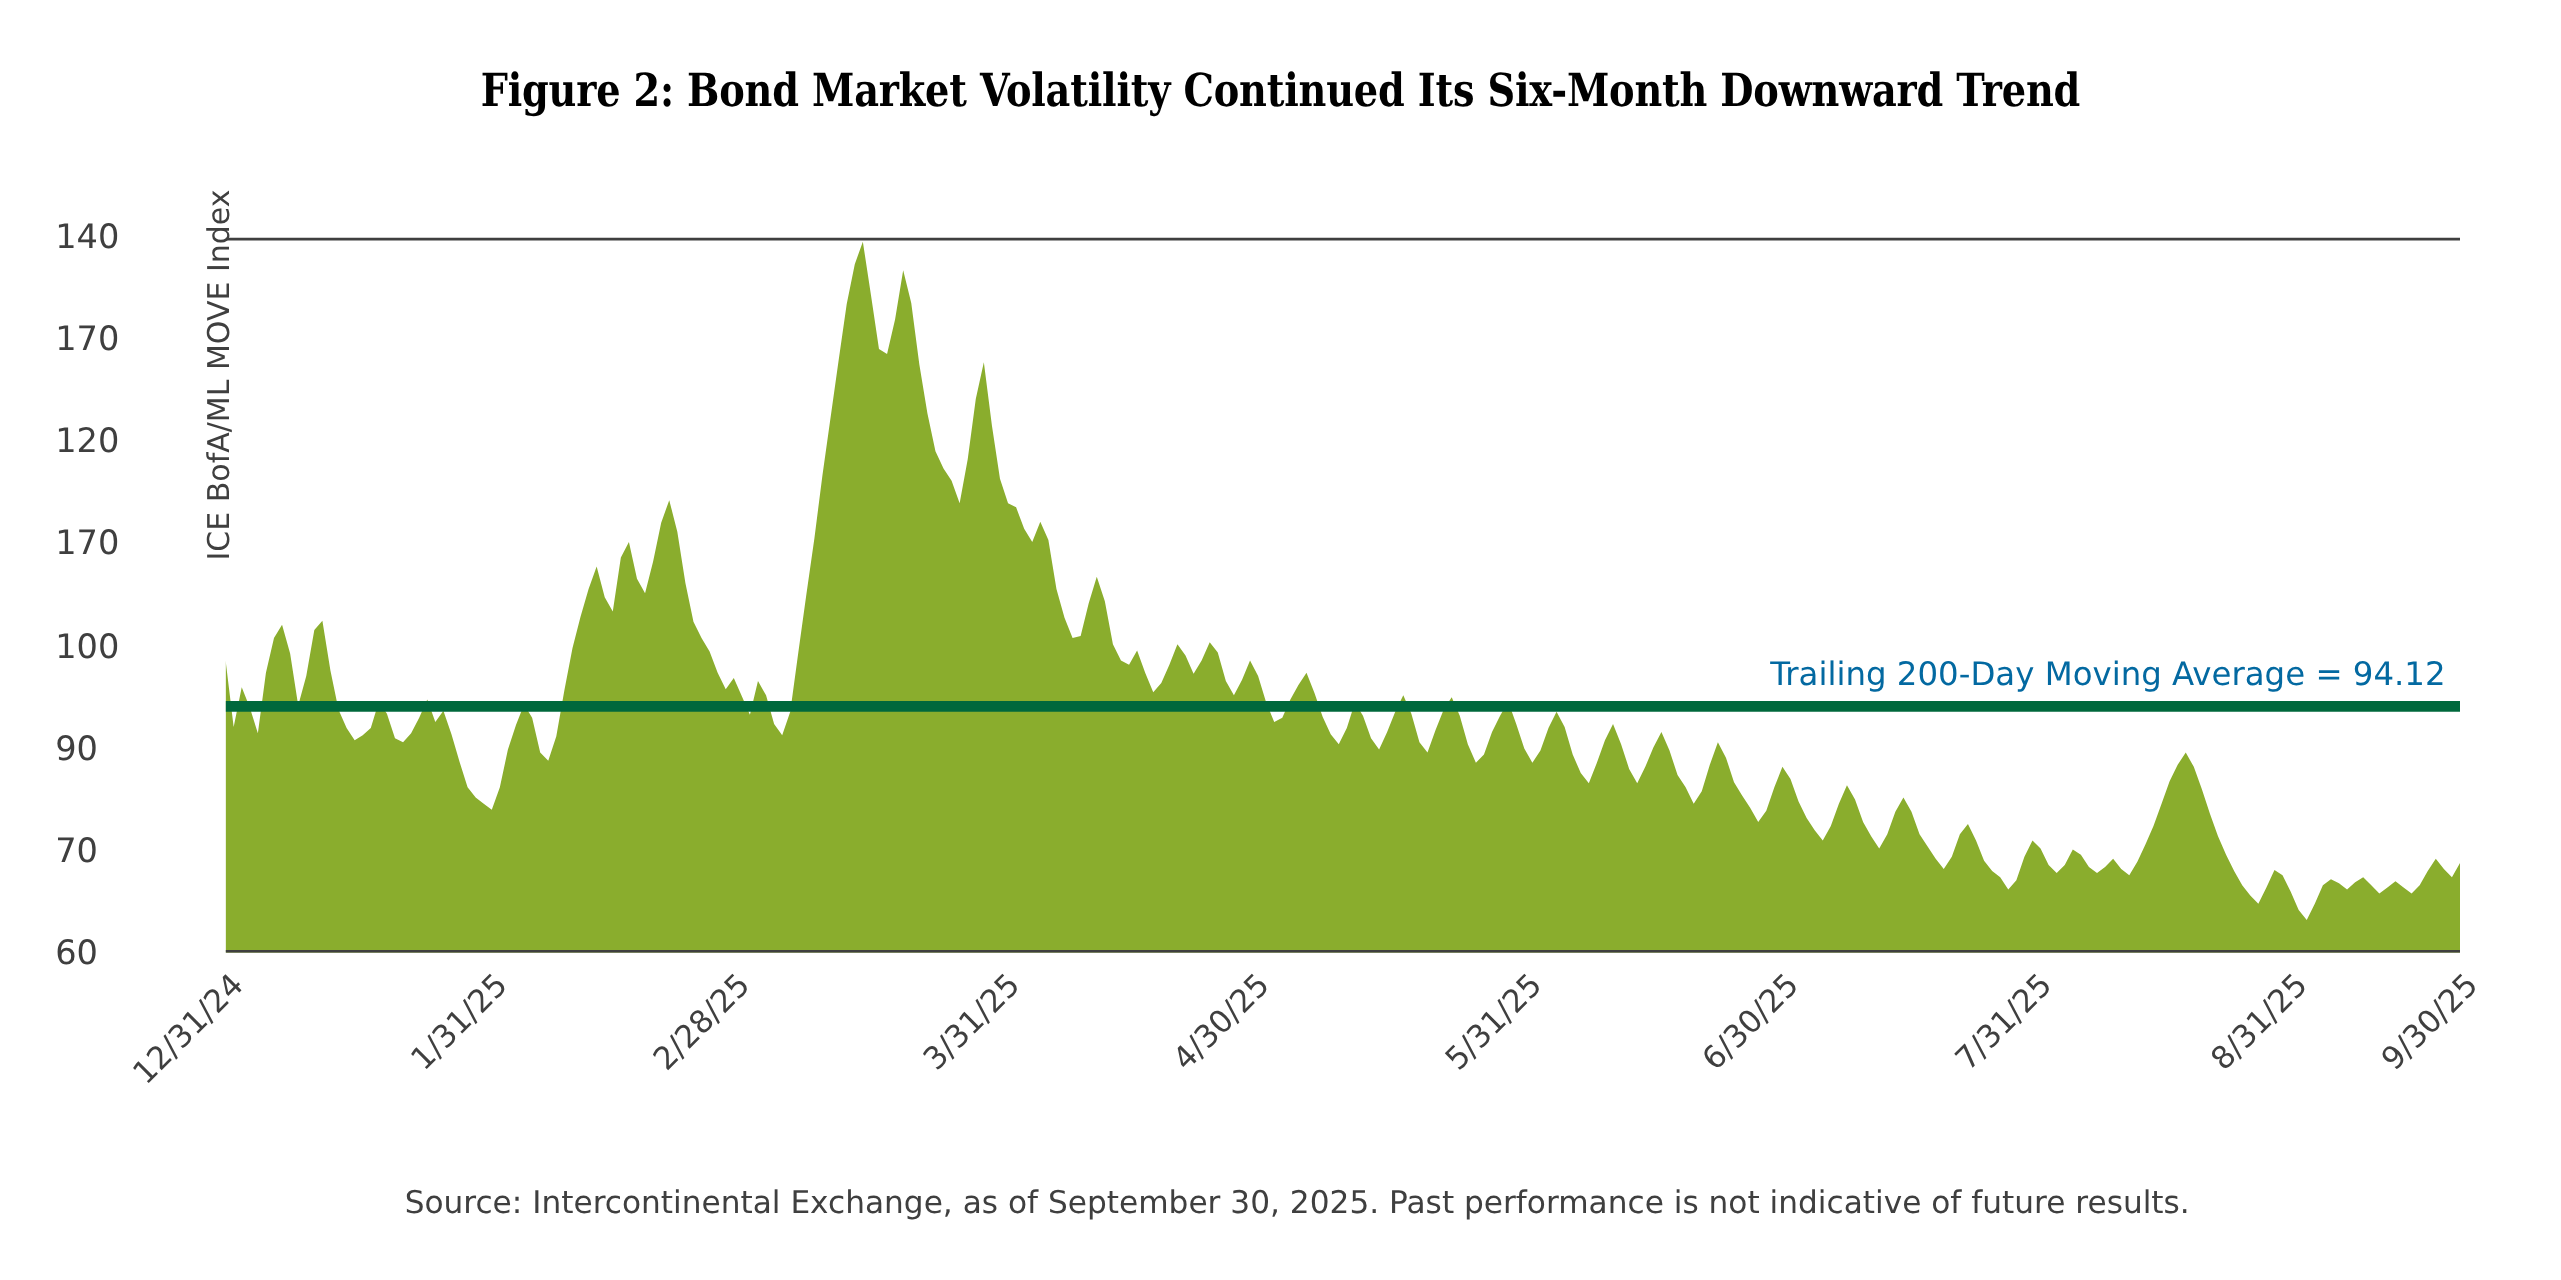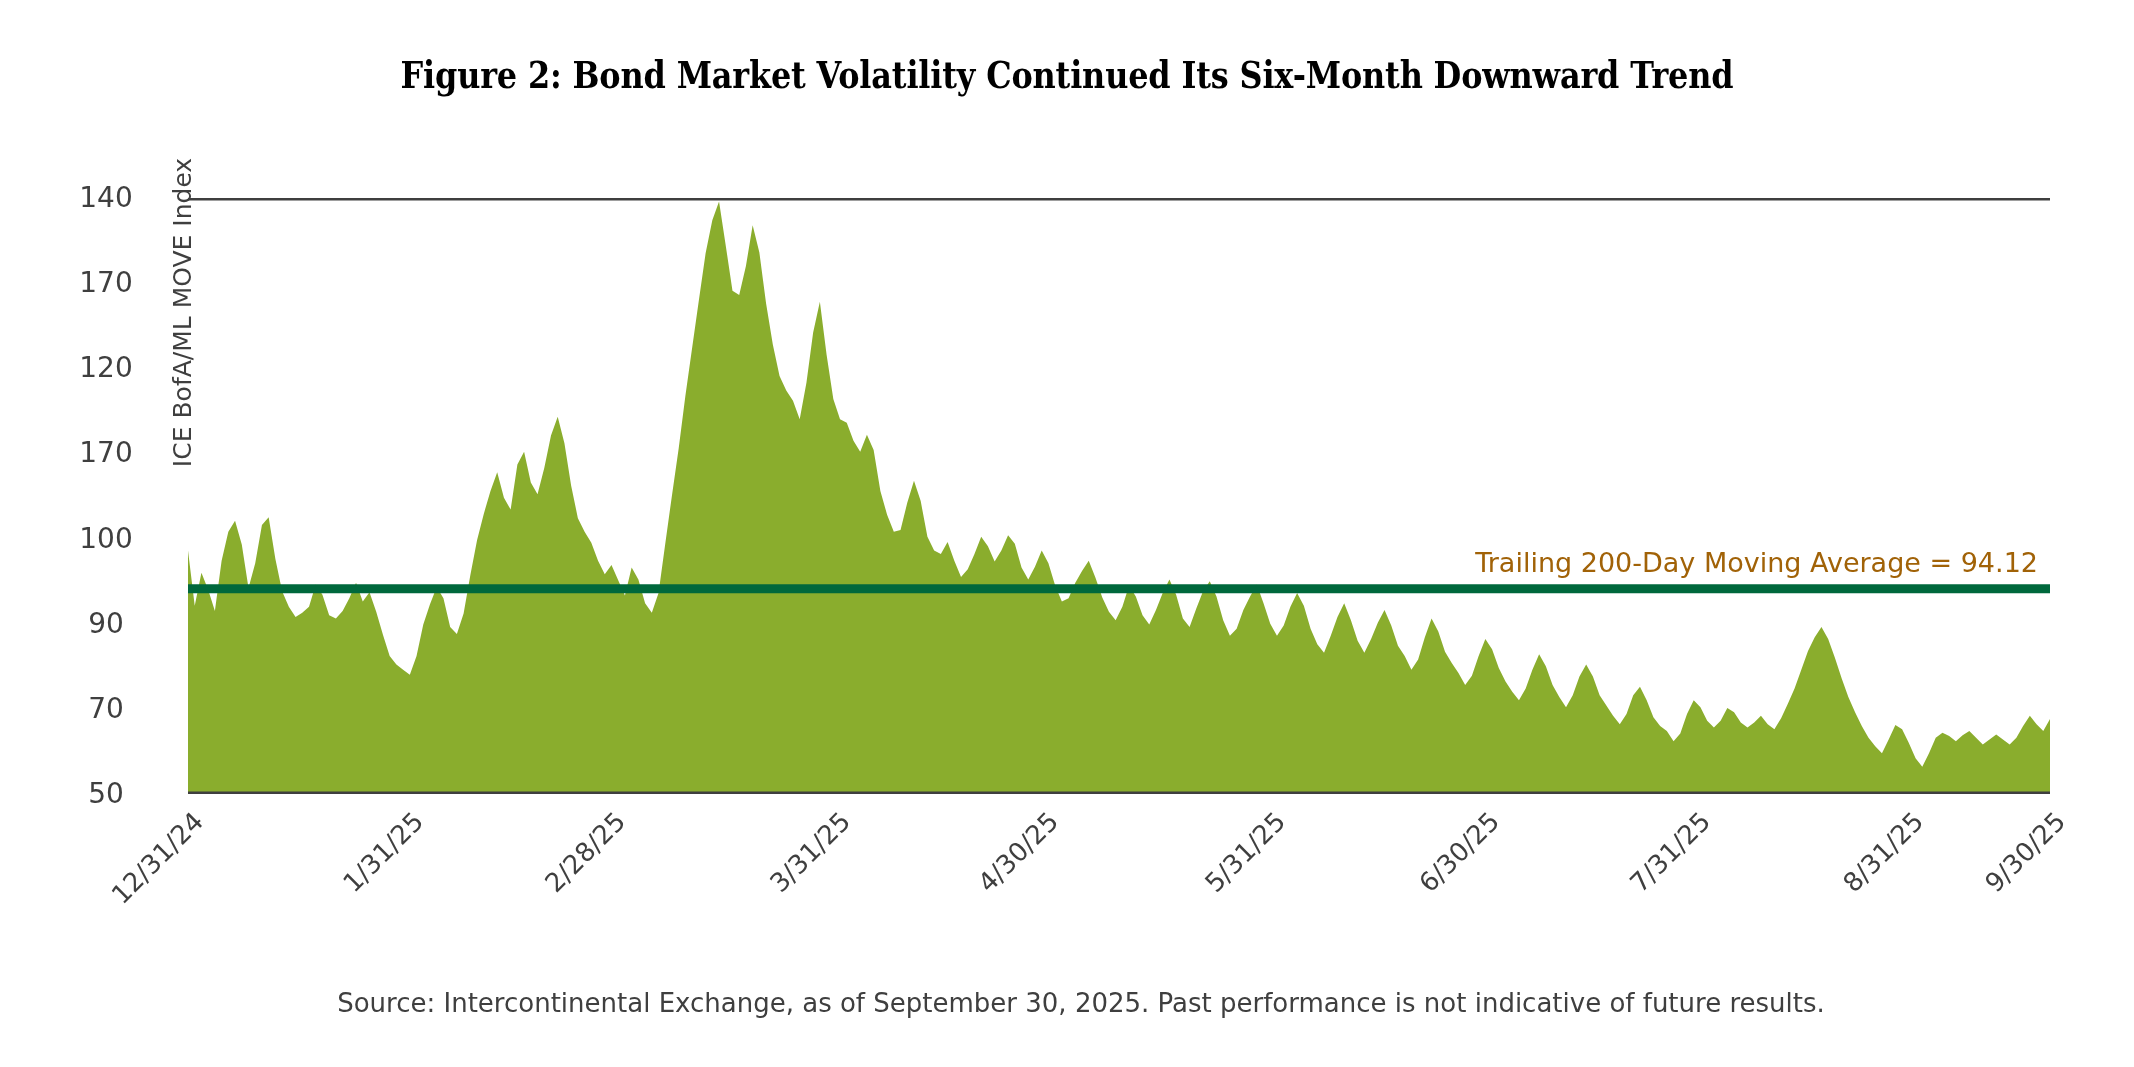--- a/index.html
+++ b/index.html
@@ -64,21 +64,21 @@
     transform: rotate(-90deg);
     transform-origin: center center;
     font-size: 25px;
     color: #3f3f3f;
     white-space: nowrap;
   }
   .y-tick-label {
     position: absolute;
     right: 2152px;
     width: 120px;
-    text-align: center;
+    text-align: left;
     font-size: 28px;
     color: #3f3f3f;
     line-height: 1;
     transform: translateY(-50%);
     white-space: nowrap;
   }
 
   
   .x-tick-label {
     position: absolute;
@@ -88,21 +88,21 @@
     white-space: nowrap;
     transform: rotate(-45deg);
     transform-origin: right top;
     text-align: right;
   }
 
   
   .ma-annotation {
     position: absolute;
     font-size: 27px;
-    color: #a16207;
+    color: #0369a1;
     white-space: nowrap;
   }
 
   
   .source-note {
     position: absolute;
     left: 0;
     right: 0;
     top: 988px;
     text-align: center;
@@ -115,21 +115,21 @@
 </head>
 <body>
 
 <div id="figure">
 
   <div class="chart-title">Figure 2: Bond Market Volatility Continued Its Six-Month Downward Trend</div>
 
   <div class="y-axis-title">ICE BofA/ML MOVE Index</div>
 
   <div id="y-ticks">
-      <div class="y-tick-label" style="right: 1968px; top: 794px;">50</div>
+      <div class="y-tick-label" style="right: 1968px; top: 794px;">60</div>
       <div class="y-tick-label" style="right: 1968px; top: 708.857px;">70</div>
       <div class="y-tick-label" style="right: 1968px; top: 623.714px;">90</div>
       <div class="y-tick-label" style="right: 1968px; top: 538.571px;">100</div>
       <div class="y-tick-label" style="right: 1968px; top: 453.429px;">170</div>
       <div class="y-tick-label" style="right: 1968px; top: 368.286px;">120</div>
       <div class="y-tick-label" style="right: 1968px; top: 283.143px;">170</div>
       <div class="y-tick-label" style="right: 1968px; top: 198px;">140</div>
     </div>
 
   <div id="x-ticks">

